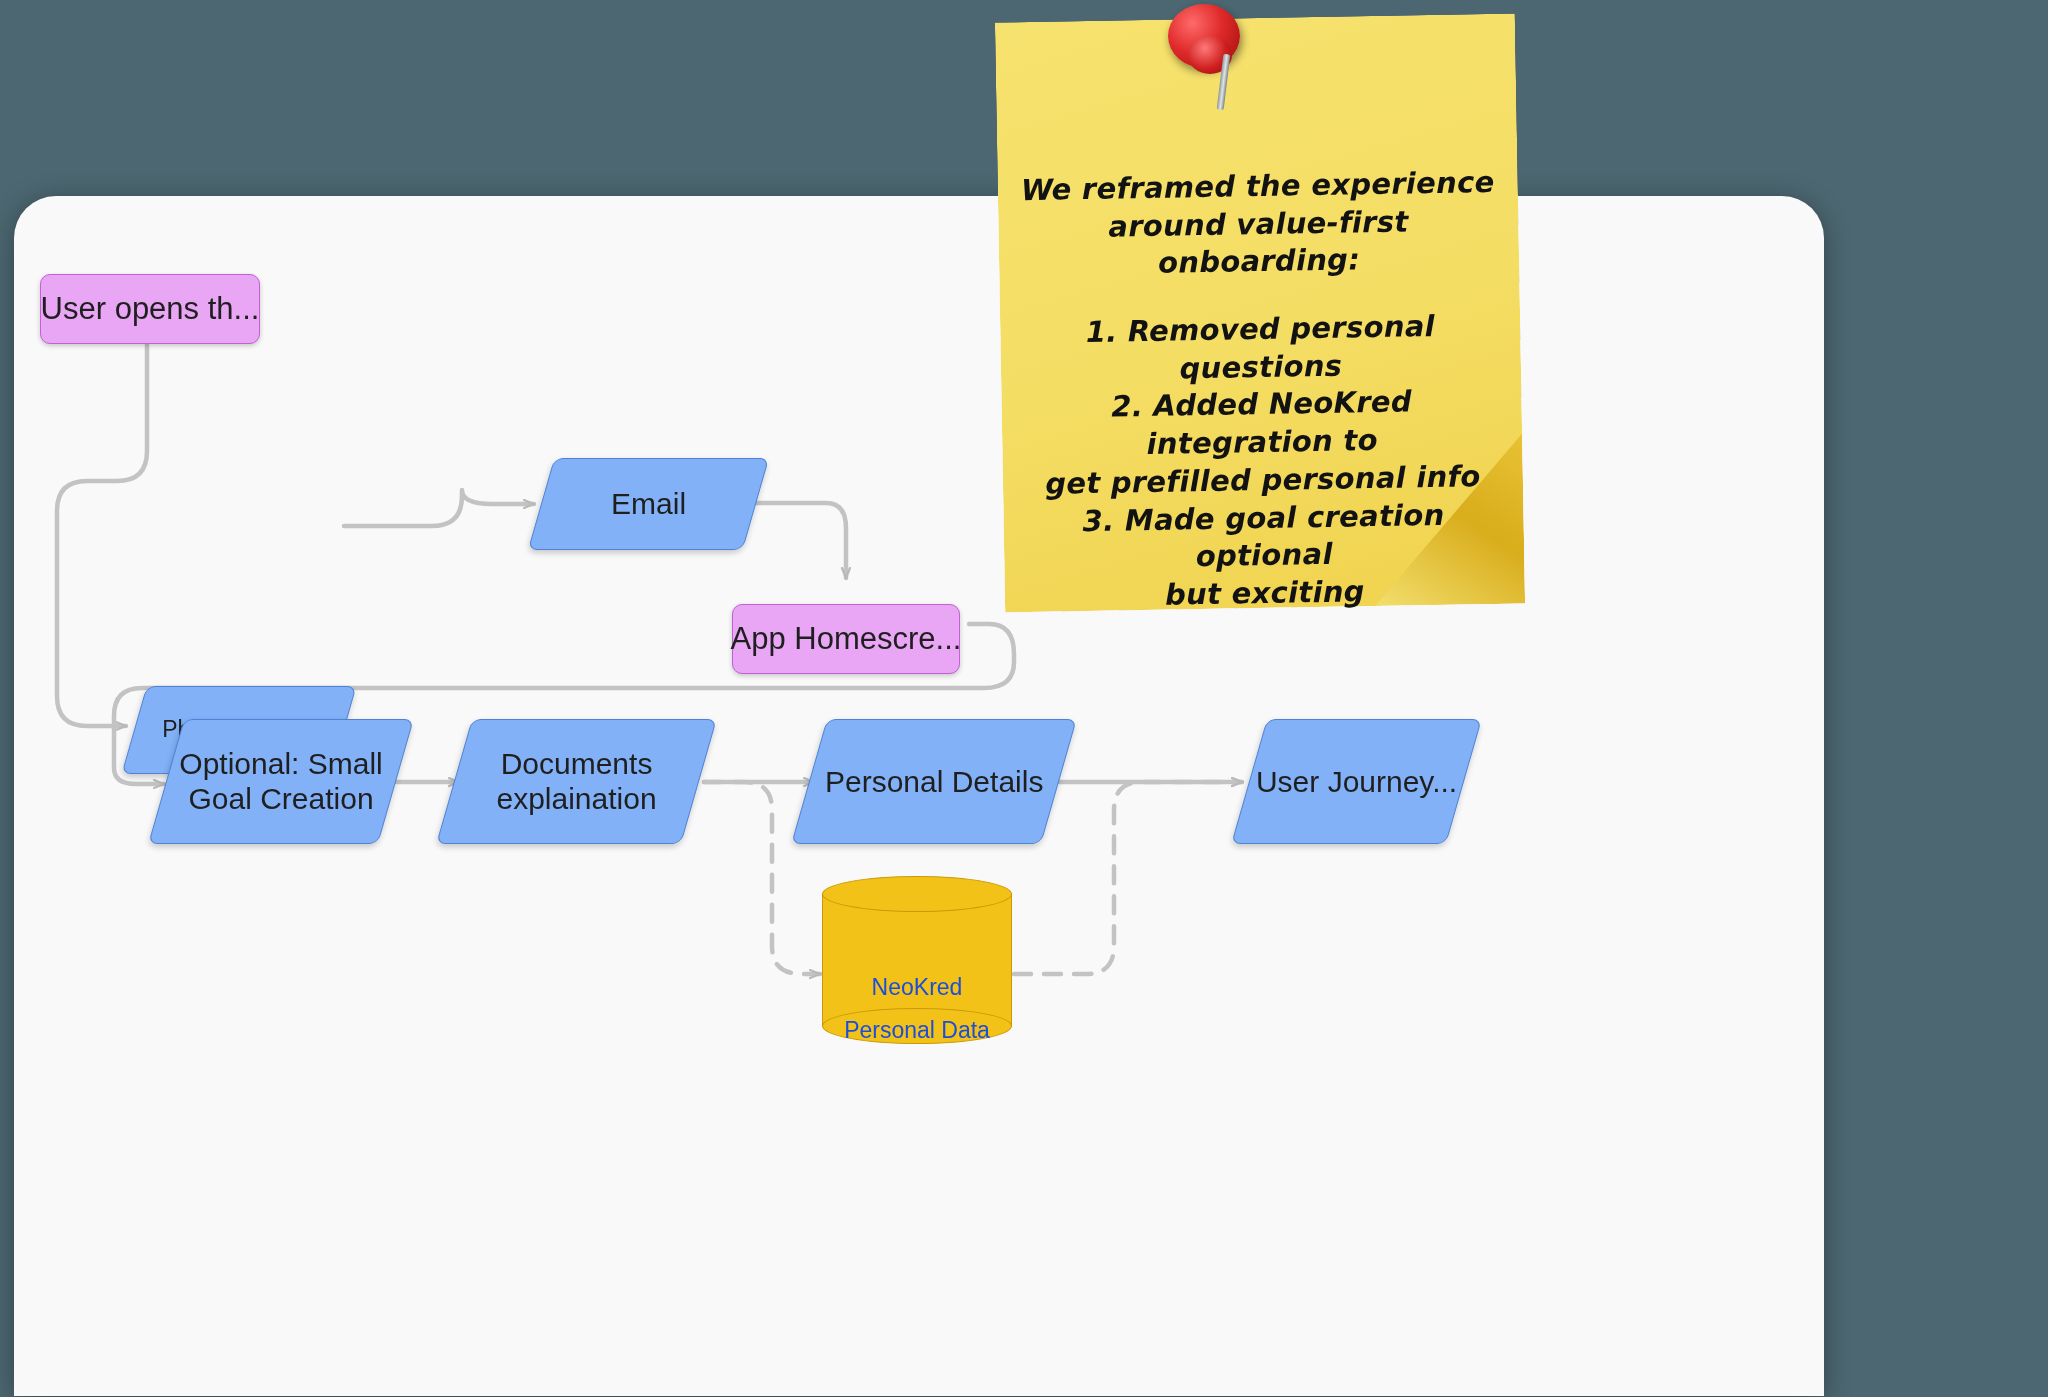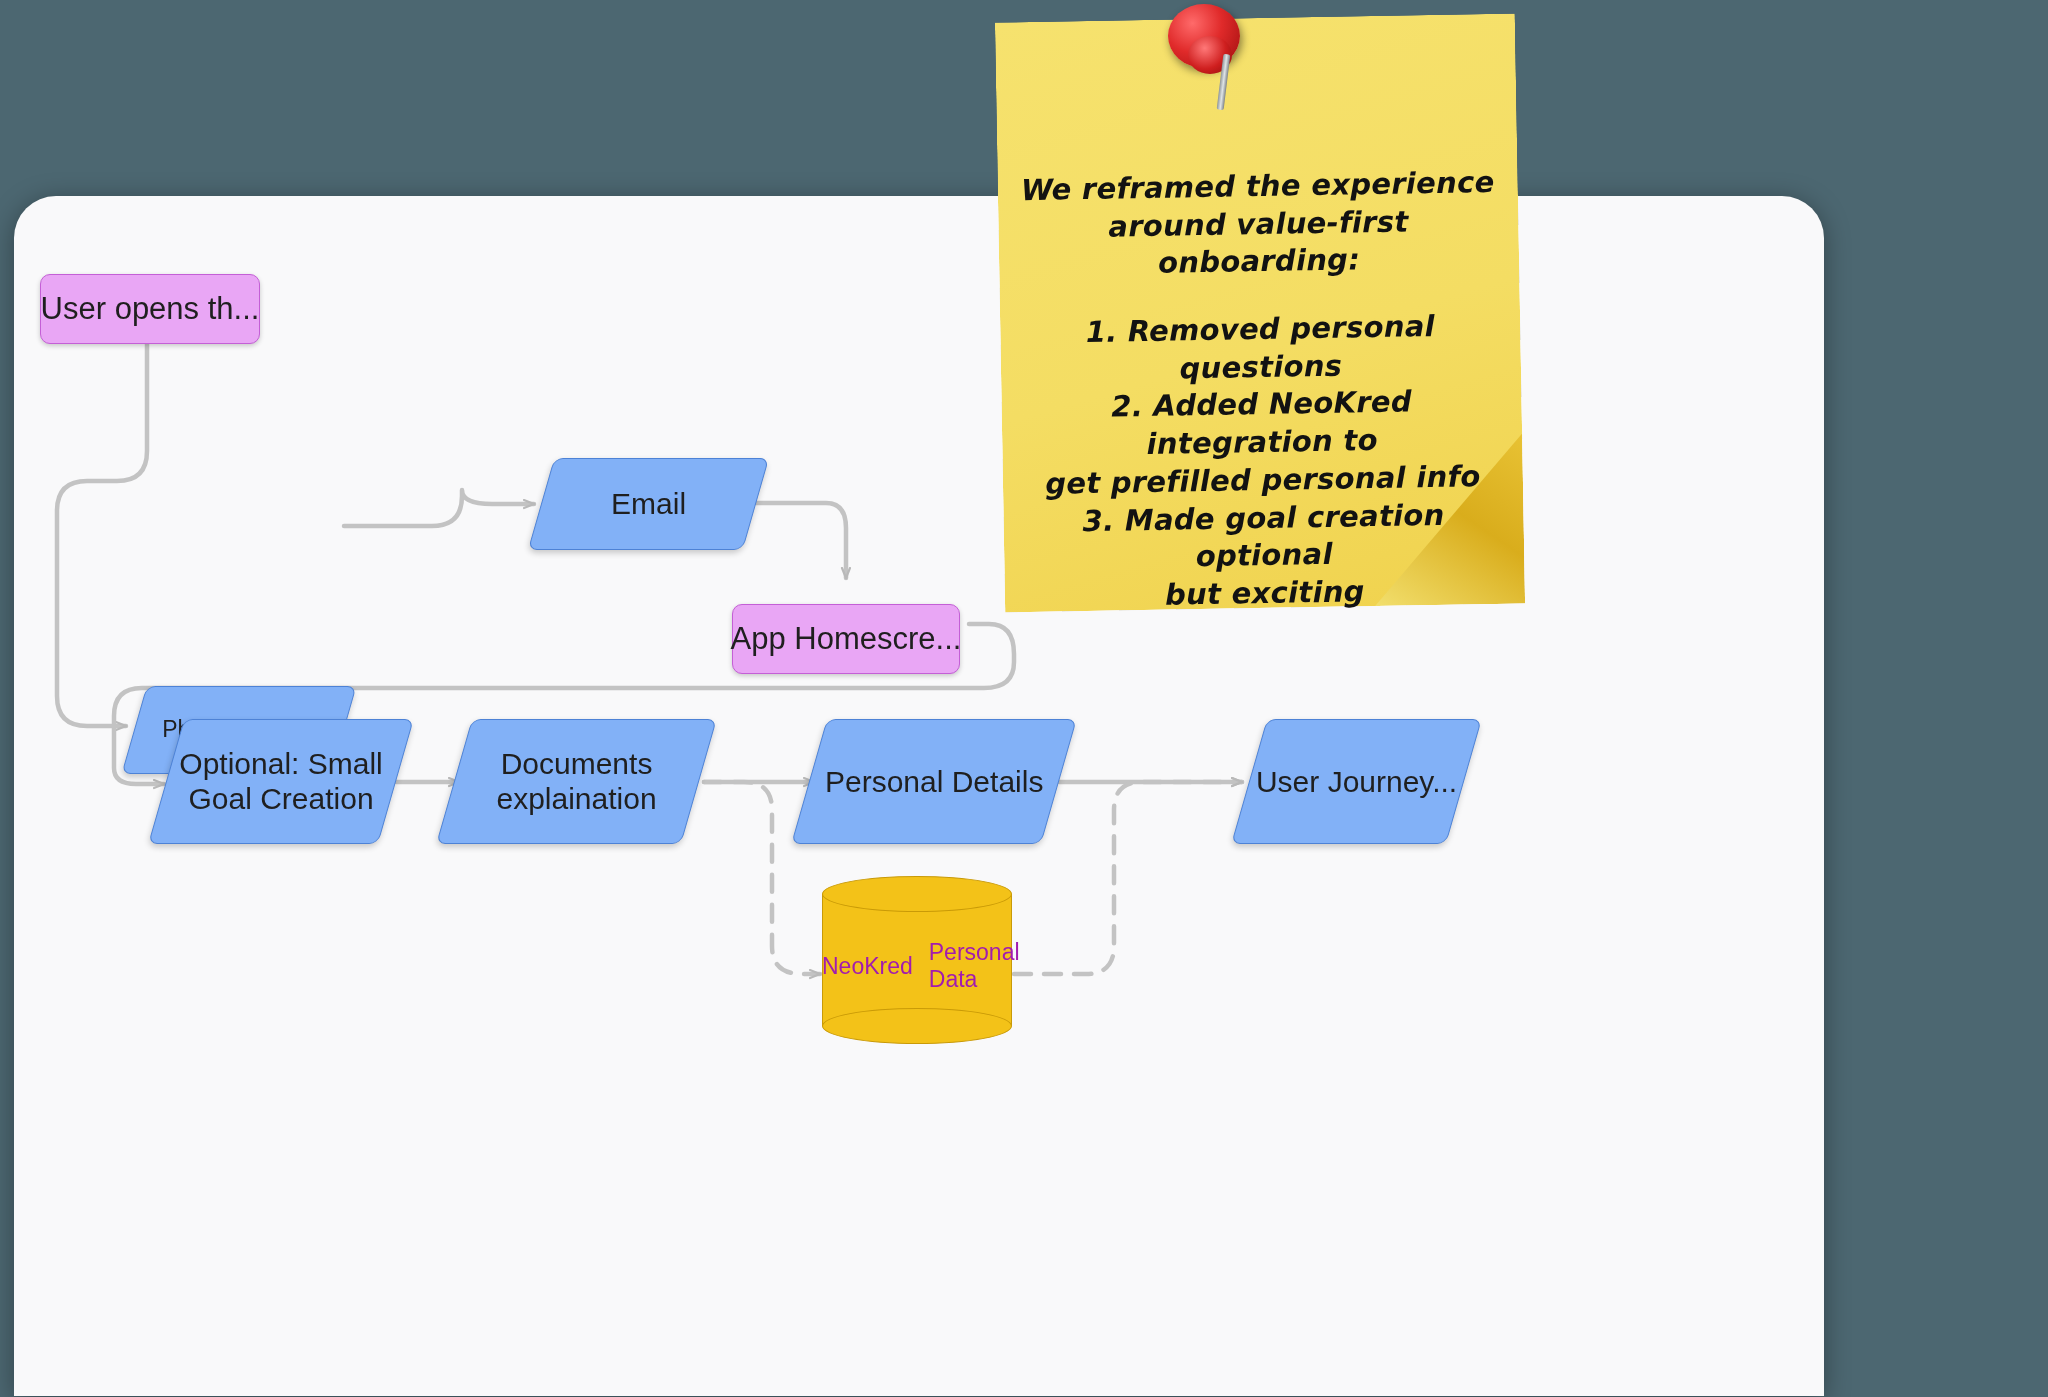--- a/index.html
+++ b/index.html
@@ -58,22 +58,22 @@
     background:#f3c218; border-left:1.5px solid #c99a07; border-right:1.5px solid #c99a07;
   }
   .cyl .top, .cyl .bot {
     position:absolute; left:0; width:100%; height:36px;
     border:1.5px solid #c99a07; border-radius:50%; background:#f3c218;
   }
   .cyl .top { top:0; }
   .cyl .bot { bottom:0; }
   .cyl .lbl {
     position:absolute; left:0; top:0; width:100%; height:100%;
-    display:flex; flex-direction:row; align-items:center; justify-content:space-between;
-    gap:16px; font-size:23px; color:#a21caf; z-index:3; padding-top:12px;
+    display:flex; flex-direction:column; align-items:center; justify-content:flex-end;
+    gap:16px; font-size:23px; color:#1d4ed8; z-index:3; padding-top:12px;
   }
   .cyl-shadow { position:absolute; left:4px; top:8px; width:100%; height:100%;
                 border-radius:50%/18px; filter:blur(7px); background:rgba(0,0,0,.18); z-index:-1;}
 
   
   #note {
     position:absolute;
     left:1000px; top:18px;
     width:520px; height:590px;
     transform:rotate(-1.0deg);

